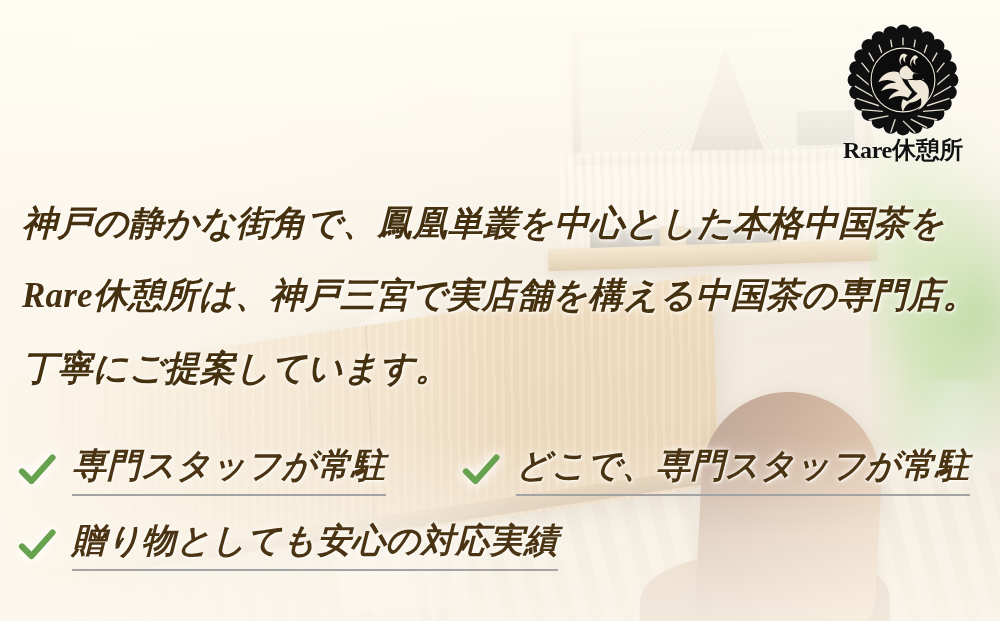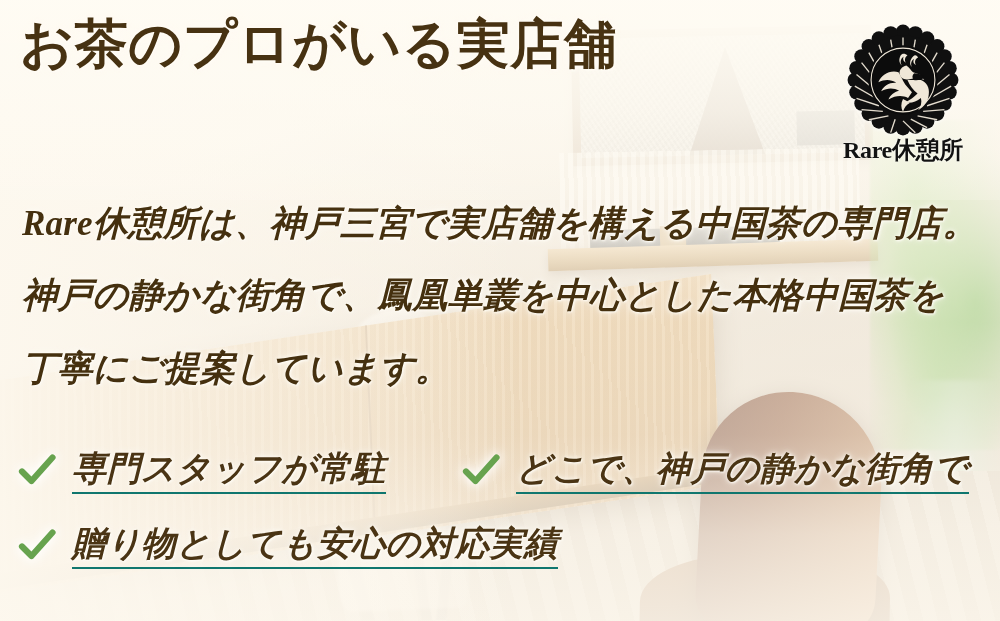--- a/index.html
+++ b/index.html
@@ -292,21 +292,22 @@
   .check-mark svg{ display:block; width:38px; height:38px; }
 
   .check-label{
     font-family:"Liberation Serif", serif;
     font-weight:700;
     font-style:italic;
     font-size:34px;
     letter-spacing:.4px;
     color:#4a3414;
     white-space:nowrap;
-    border-bottom:2px solid #0f766e;
+    border-bottom:2px solid #a3a3a3;
+    padding-bottom:5px;
     text-shadow:
       0 0 4px rgba(255,253,247,.95),
       0 0 8px rgba(255,253,247,.8),
       1px 1px 2px rgba(255,253,247,.9);
   }
 
   
   .logo{
     position:absolute; left:833px; top:24px;
     width:140px;
@@ -367,47 +368,46 @@
     <div class="bg-chair-back"></div>
 
     <div class="bg-wash"></div>
     <div class="bg-wash-left"></div>
     <div class="bg-wash-top"></div>
   </div>
 
   <div class="content">
 
     <div class="headline">
-      <span class="hl">お茶のプロがいる実店舗</span>
     </div>
 
     <div class="lead">
+      <span class="ld">神戸の静かな街角で、鳳凰単叢を中心とした本格中国茶を</span>
       <span class="ld">Rare休憩所は、神戸三宮で実店舗を構える中国茶の専門店。</span>
-      <span class="ld">神戸の静かな街角で、鳳凰単叢を中心とした本格中国茶を</span>
       <span class="ld">丁寧にご提案しています。</span>
     </div>
 
     <div class="checklist">
 
       <div class="check-item">
         <span class="check-mark">
           <svg viewBox="0 0 38 38" aria-hidden="true">
             <path d="M4 20.5 L13.5 30 L34.5 6.5" fill="none" stroke="#67a34e" stroke-width="6.2" stroke-linecap="round" stroke-linejoin="round"></path>
           </svg>
         </span>
         <span class="check-label">専門スタッフが常駐</span>
       </div>
 
       <div class="check-item">
         <span class="check-mark">
           <svg viewBox="0 0 38 38" aria-hidden="true">
             <path d="M4 20.5 L13.5 30 L34.5 6.5" fill="none" stroke="#67a34e" stroke-width="6.2" stroke-linecap="round" stroke-linejoin="round"></path>
           </svg>
         </span>
-        <span class="check-label">どこで、神戸の静かな街角で</span>
+        <span class="check-label">どこで、専門スタッフが常駐</span>
       </div>
 
 
       <div class="check-item">
         <span class="check-mark">
           <svg viewBox="0 0 38 38" aria-hidden="true">
             <path d="M4 20.5 L13.5 30 L34.5 6.5" fill="none" stroke="#67a34e" stroke-width="6.2" stroke-linecap="round" stroke-linejoin="round"></path>
           </svg>
         </span>
         <span class="check-label">贈り物としても安心の対応実績</span>

